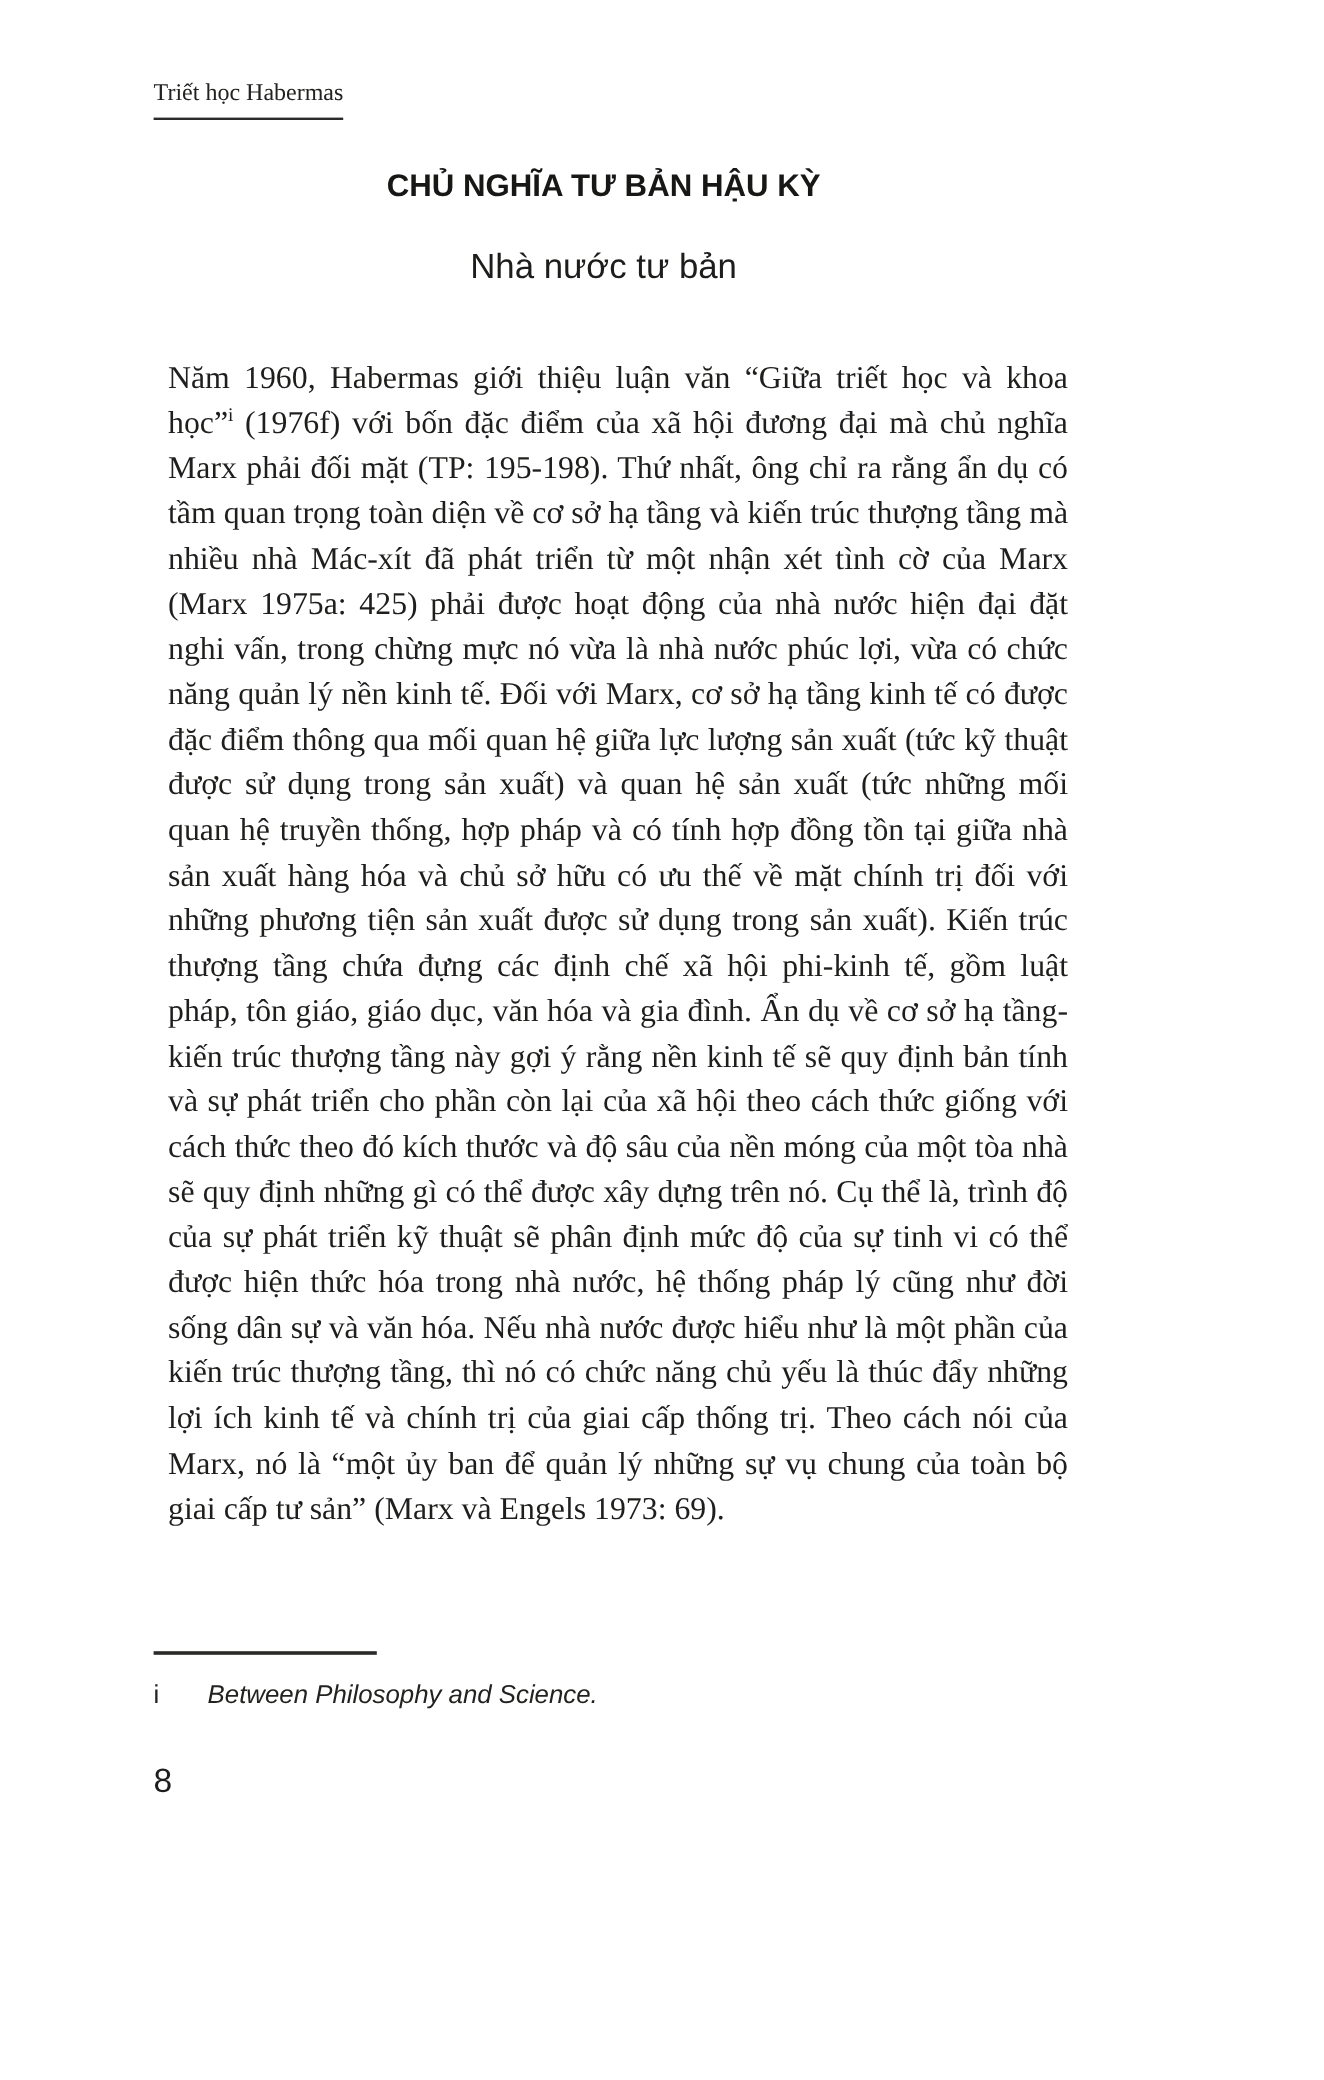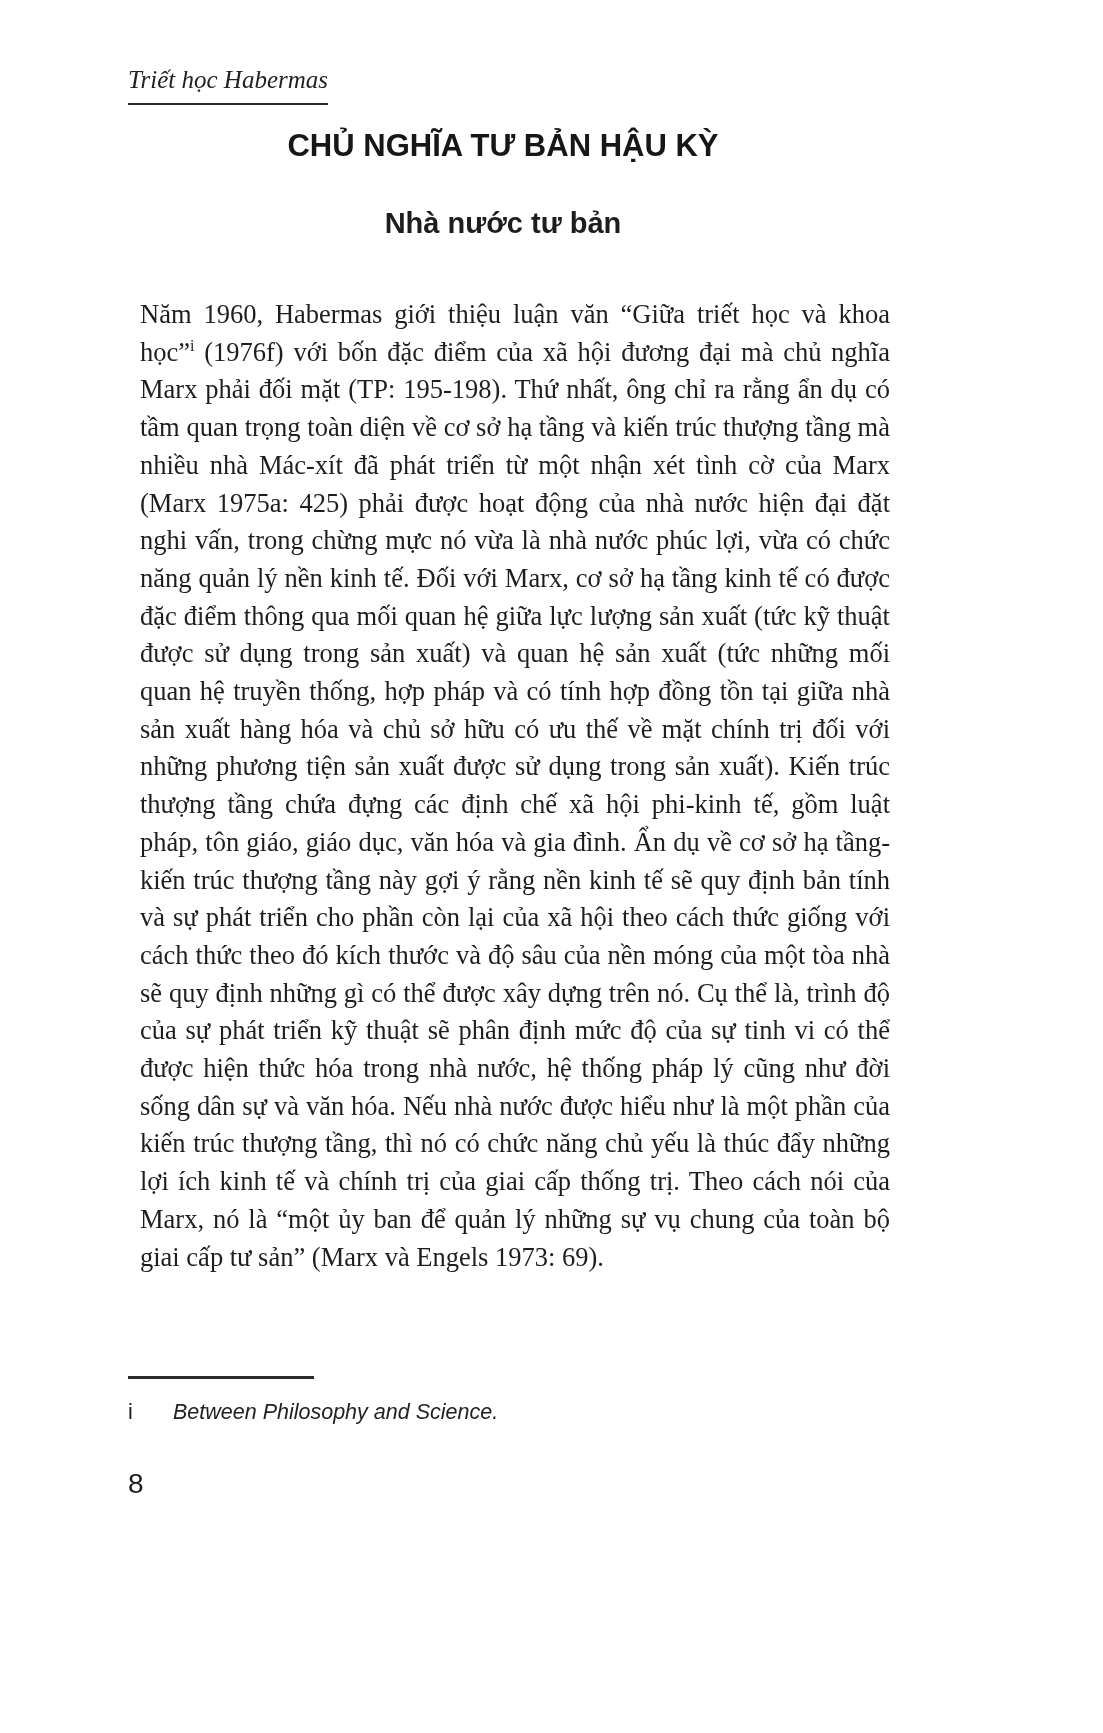--- a/index.html
+++ b/index.html
@@ -21,49 +21,48 @@
     position: absolute;
     left: 128px;
     top: 0;
     width: 750px;
   }
   .running-header {
     position: absolute;
     top: 66px;
     left: 0;
     font-family: "Liberation Serif", "DejaVu Serif", serif;
-    font-style: italic;
-    font-size: 25px;
+    font-size: 20px;
     color: #222220;
     display: inline-block;
     padding-bottom: 9px;
     border-bottom: 2px solid #2a2a28;
   }
   .chapter-title {
     position: absolute;
-    top: 128px;
+    top: 139px;
     left: 0;
     width: 100%;
     margin: 0;
     text-align: center;
     font-family: "Liberation Sans", "DejaVu Sans", sans-serif;
     font-weight: 700;
-    font-size: 31px;
+    font-size: 26px;
     letter-spacing: 0px;
     color: #171715;
   }
   .chapter-subtitle {
     position: absolute;
     top: 207px;
     left: 0;
     width: 100%;
     margin: 0;
     text-align: center;
     font-family: "Liberation Sans", "DejaVu Sans", sans-serif;
-    font-weight: 700;
+    font-weight: 400;
     font-size: 29px;
     color: #1d1d1b;
   }
   .body-paragraph {
     position: absolute;
     top: 284px;
     left: 0;
     width: 750px;
     margin: 12px;
     font-size: 26.5px;

